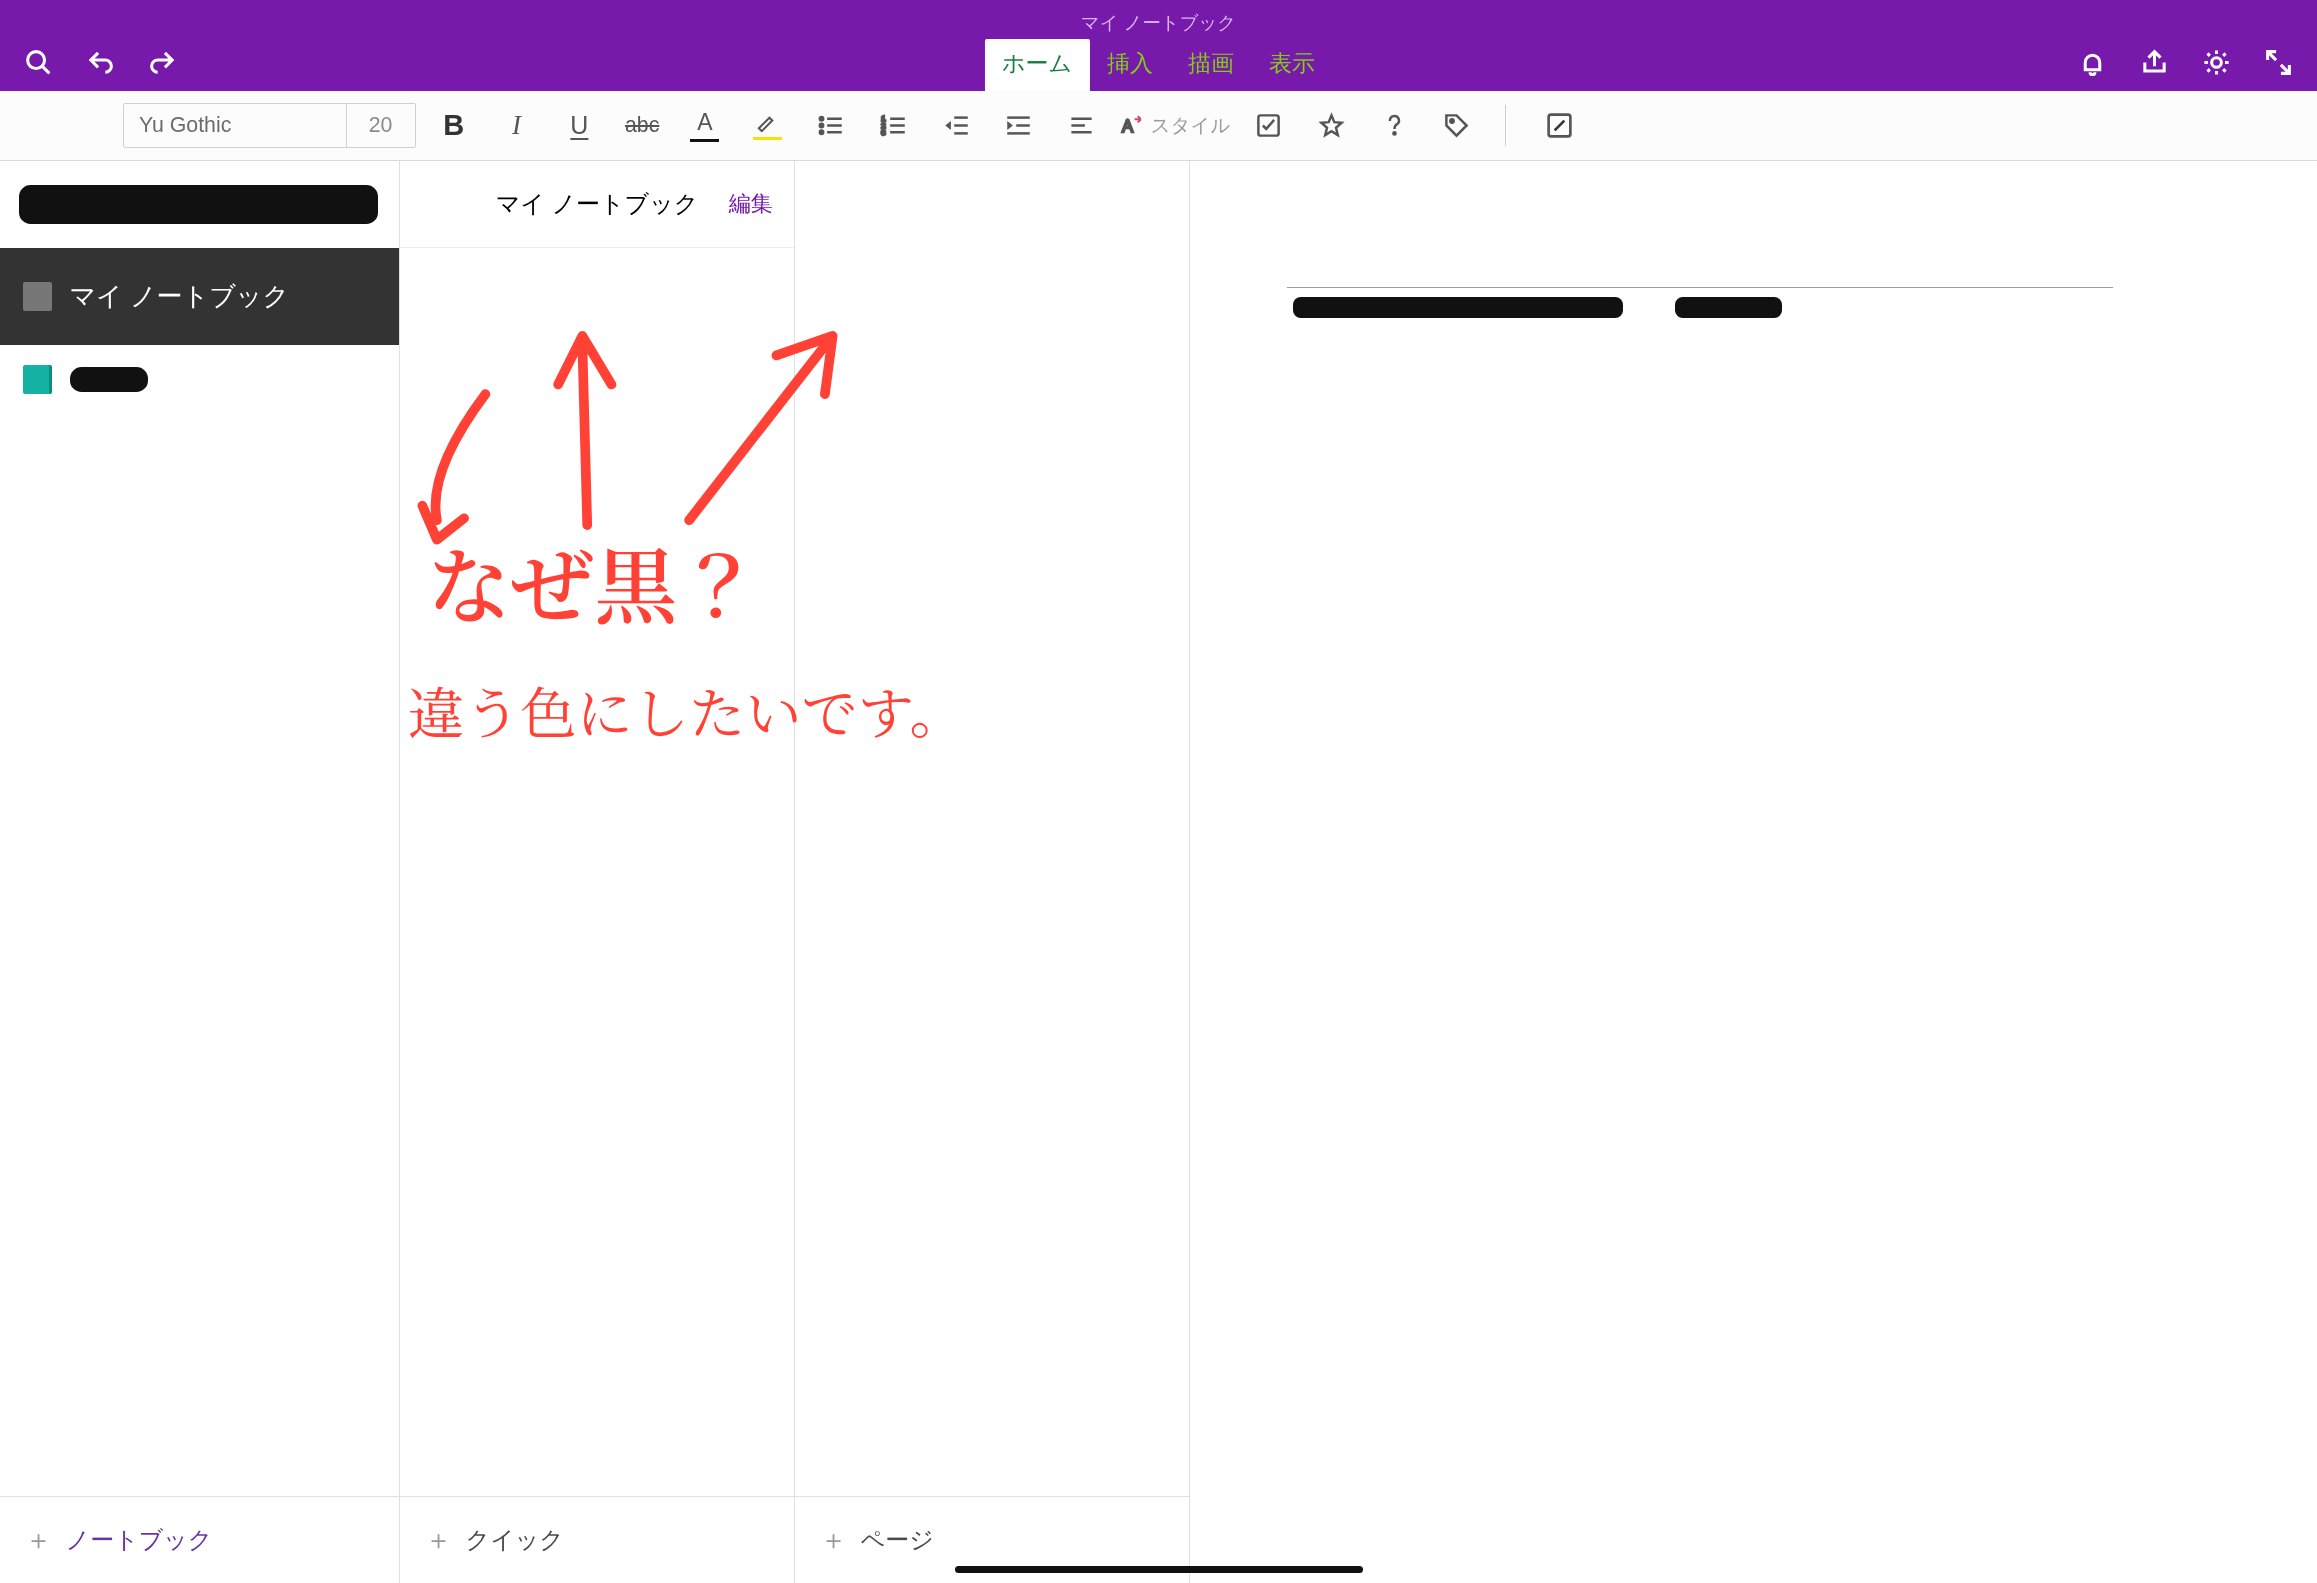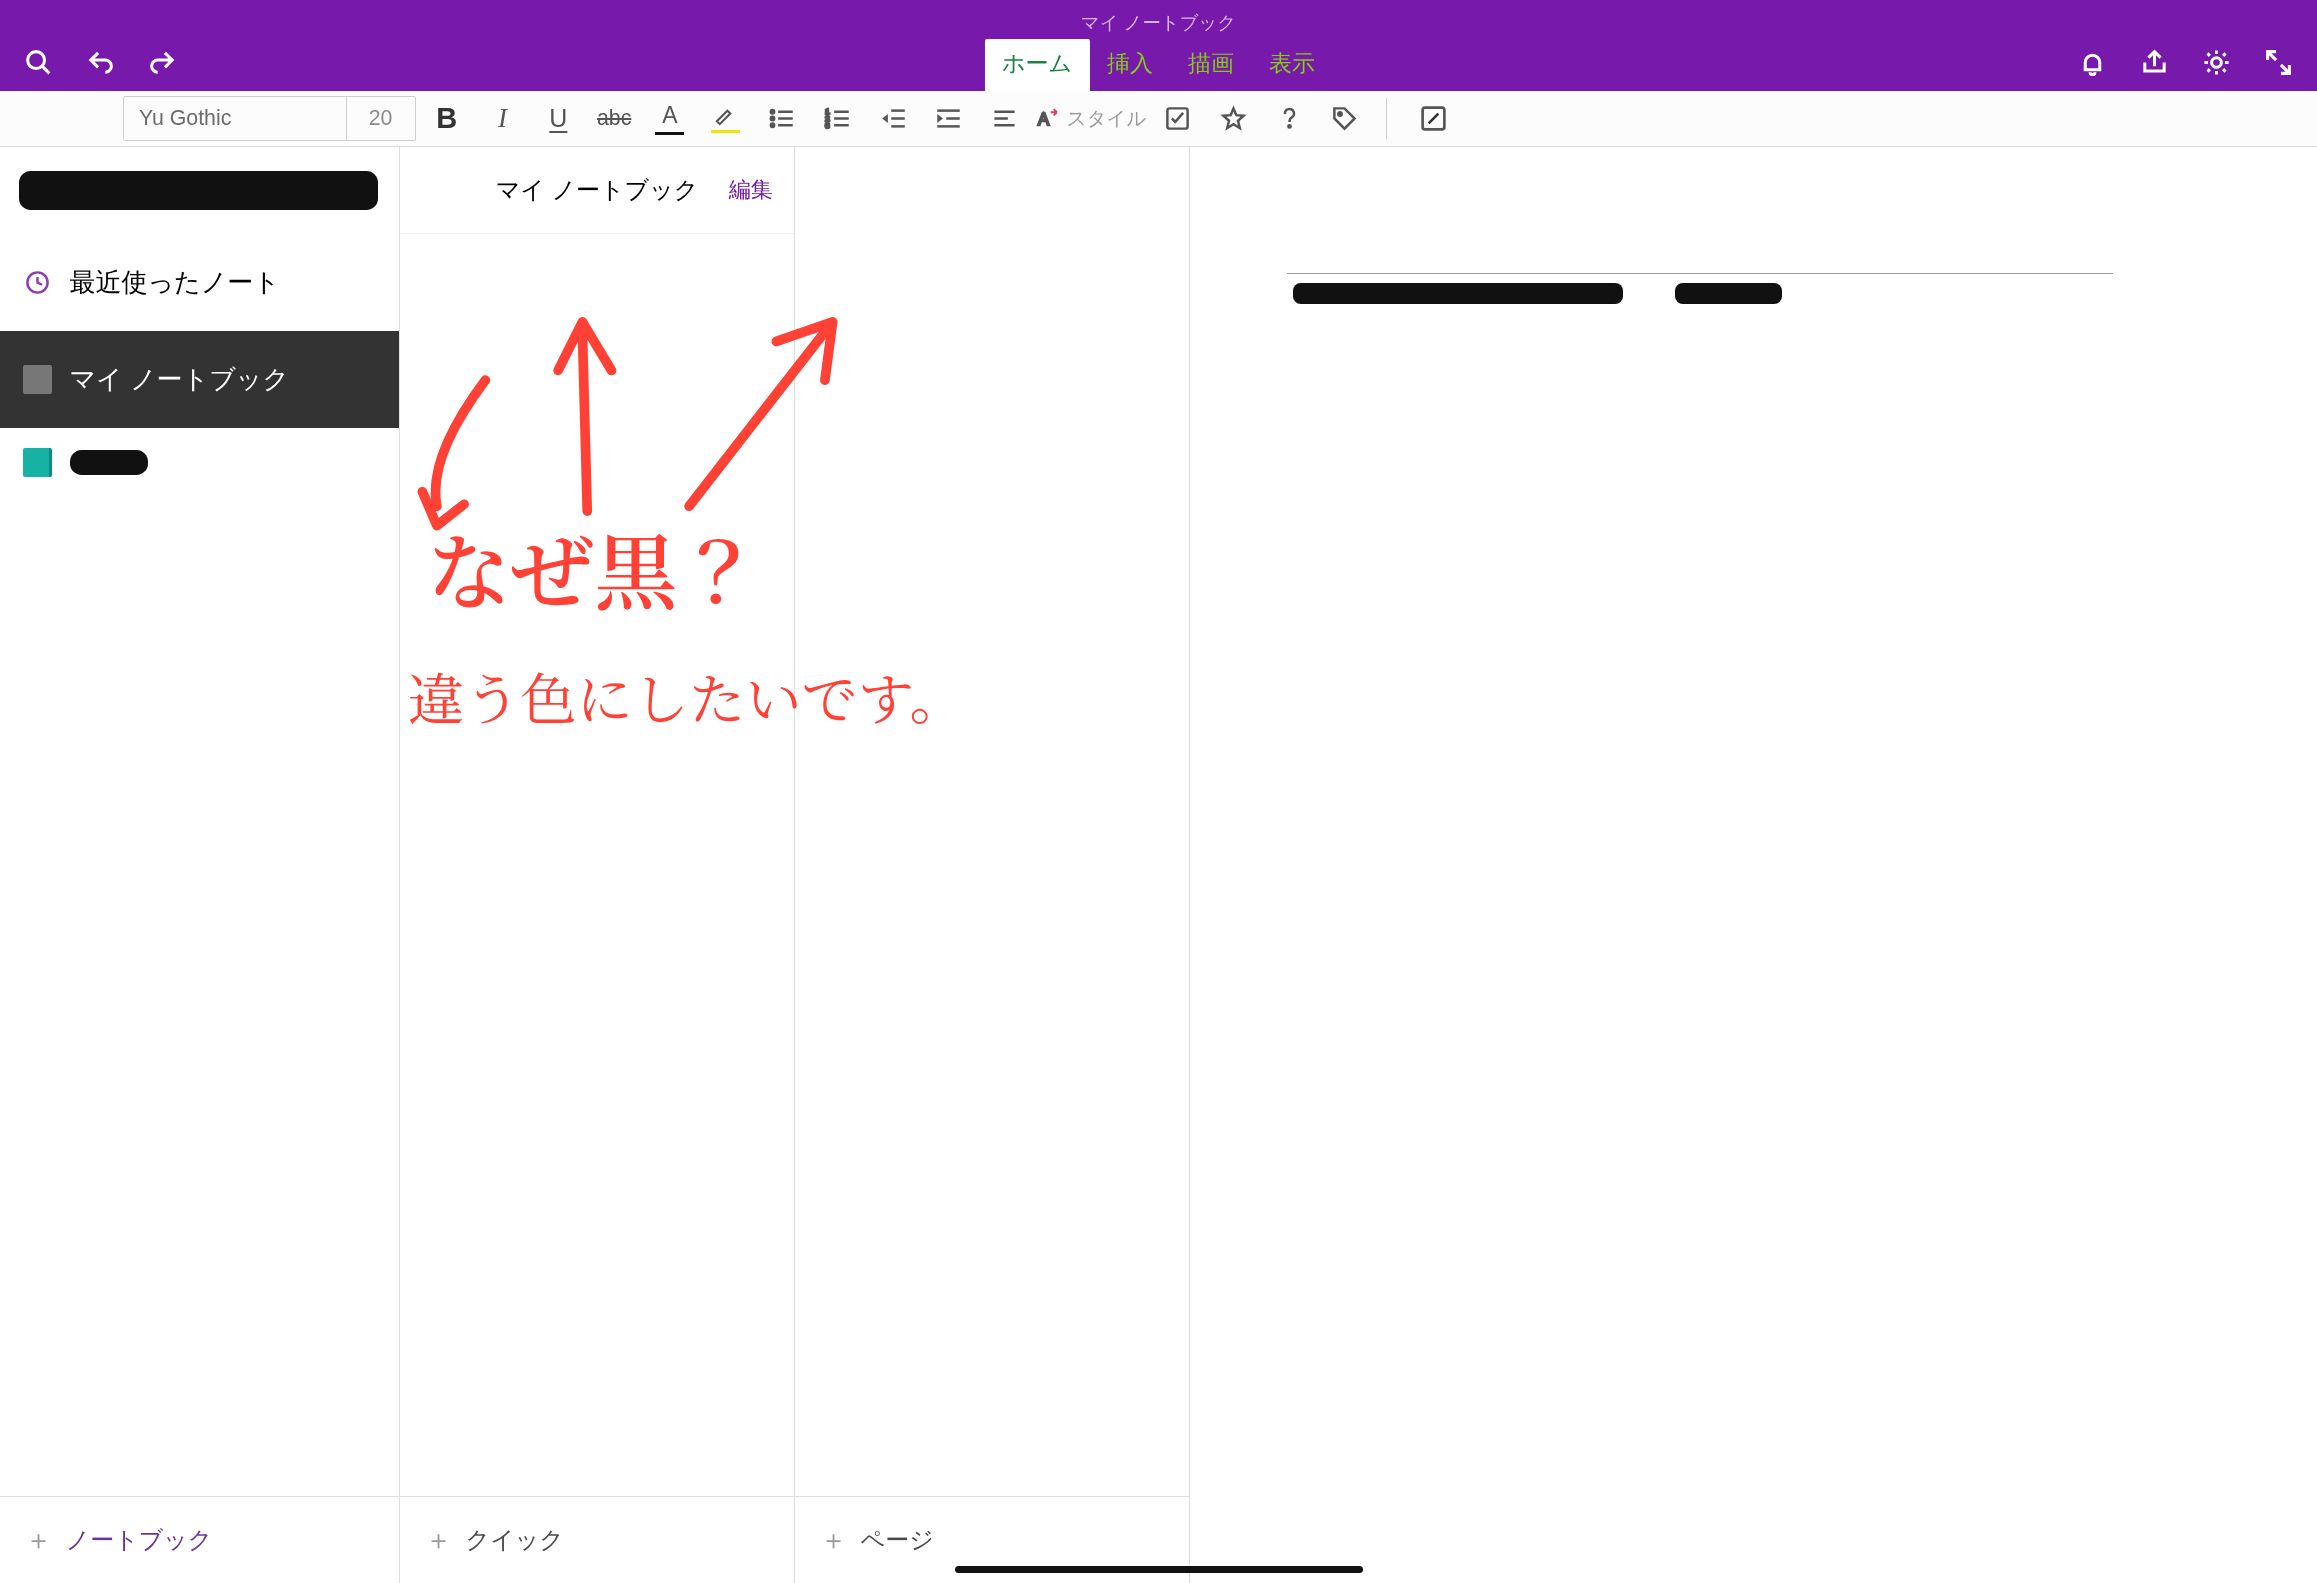--- a/index.html
+++ b/index.html
@@ -46,24 +46,24 @@
   }
   .topbar-right {
     margin-left: auto; display: flex; gap: 27px; align-items: center;
     padding-right: 21.3px;
   }
 
   
   .ribbon {
     background: #fcfcfc;
     border-bottom: 1px solid #d9d9d9;
-    height: 56px;
+    height: 70px;
     display: flex; align-items: center;
     padding: 0 15.5px;
-    gap: 1px;
+    gap: 8px;
   }
   .font-group { display:flex; border:1px solid #d0d0d0; border-radius:1.9px; height:45px; margin-left:107px; }
   .font-name { width:223px; padding:0 15.5px; font-size:21.3px; color:#6b6b6b; display:flex; align-items:center; border-right:1px solid #d0d0d0; }
   .font-size { width:68px; text-align:center; font-size:21.3px; color:#8a8a8a; display:flex; align-items:center; justify-content:center; }
   .ribbon-btn { width:49px; height:45px; display:flex; align-items:center; justify-content:center; color:#555; cursor:pointer; margin-left:5.8px; }
   .ribbon-btn svg { stroke:#555; fill:none; stroke-width:2.2; }
   .ribbon-btn.bold { font-size:29px; font-weight:700; color:#333; }
   .ribbon-btn.italic { font-style:italic; font-size:27px; font-family:Georgia,serif; }
   .ribbon-btn.under { text-decoration:underline; font-size:25px; text-underline-offset:3.9px; }
   .ribbon-btn.strike { text-decoration:line-through; font-size:21.3px; }
@@ -275,29 +275,20 @@
       </svg>
   </div>
 </div>
 
 <div class="main">
 
   <div class="nbpanel">
     <div class="nbpanel-header">
       <div class="blk-redact long"></div>
     </div>
-    <div class="nb-row">
-      <span class="ico clock">
-        <svg viewBox="0 0 24 24" width="27" height="27">
-            <circle cx="12" cy="12" r="9"></circle>
-            <path d="M12 7 v5 l4 2"></path>
-          </svg>
-      </span>
-      <span>最近使ったノート</span>
-    </div>
     <div class="nb-row active">
       <span class="ico book"></span>
       <span>マイ ノートブック</span>
     </div>
     <div class="nb-row" style="height:68px;">
       <span class="ico teal"></span>
       <span class="blk-redact small"></span>
     </div>
 
     <div class="nbpanel-footer">

